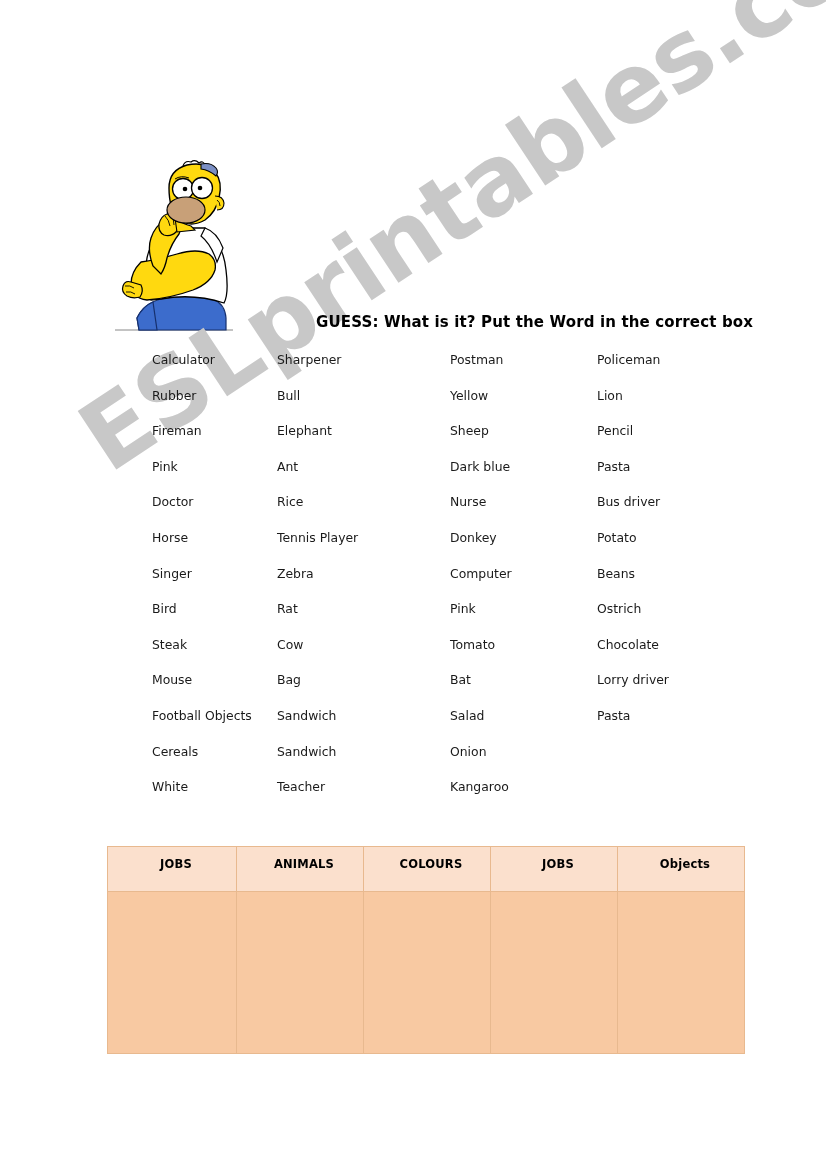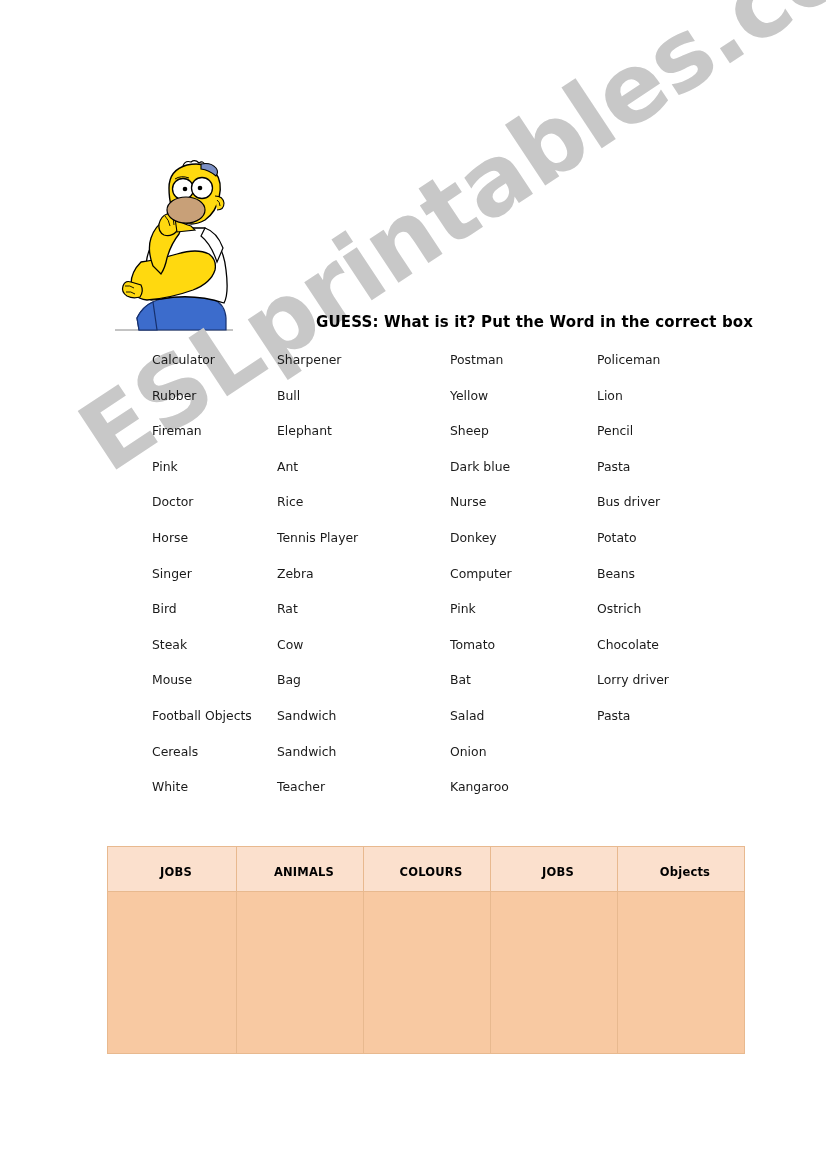--- a/index.html
+++ b/index.html
@@ -112,21 +112,21 @@
     padding: 0 0 0 8px;
     vertical-align: top;
     font-family: "DejaVu Sans", sans-serif;
     font-size: 11.5px;
     font-weight: bold;
     color: #000000;
     letter-spacing: 0.2px;
   }
   #category-table .hdr-cell .hdr-text {
     display: block;
-    padding-top: 18px;
+    padding-top: 10px;
   }
   #category-table .body-cell {
     height: 161px;
     background: #f8c9a2;
     border: 1px solid #e8b98f;
     padding: 0;
     vertical-align: top;
   }
 
   .col-jobs    { width: 129px; }

